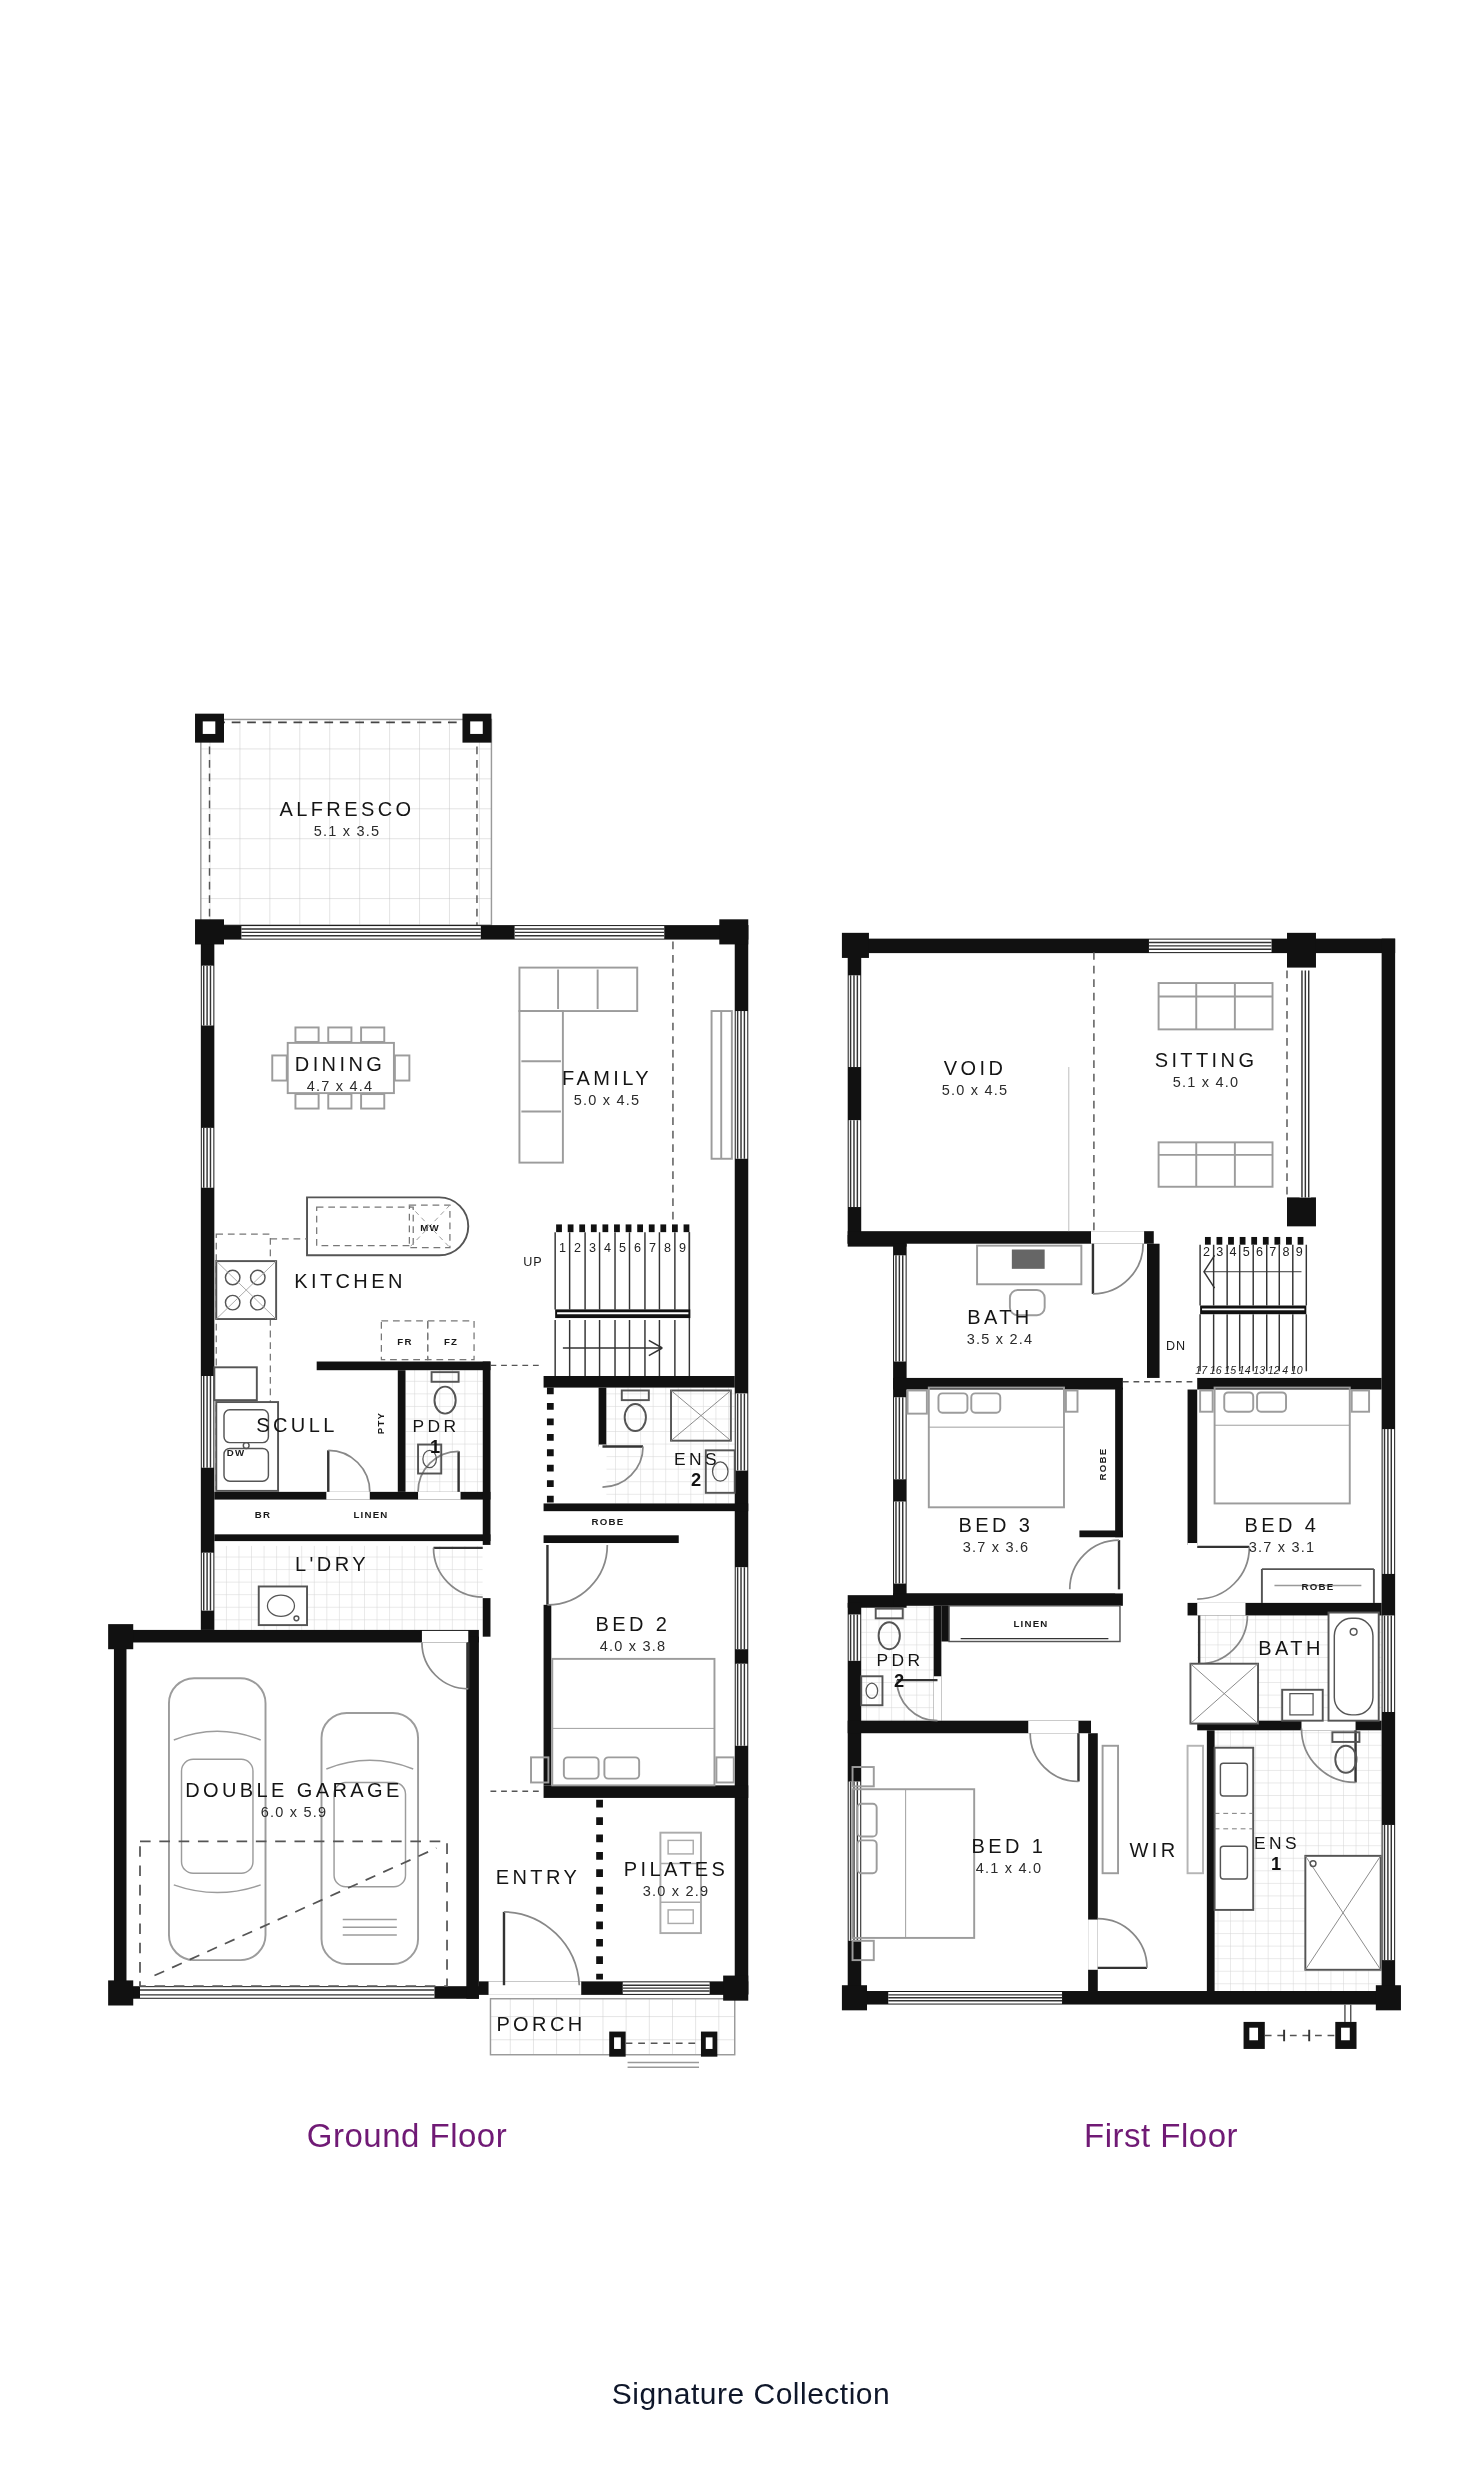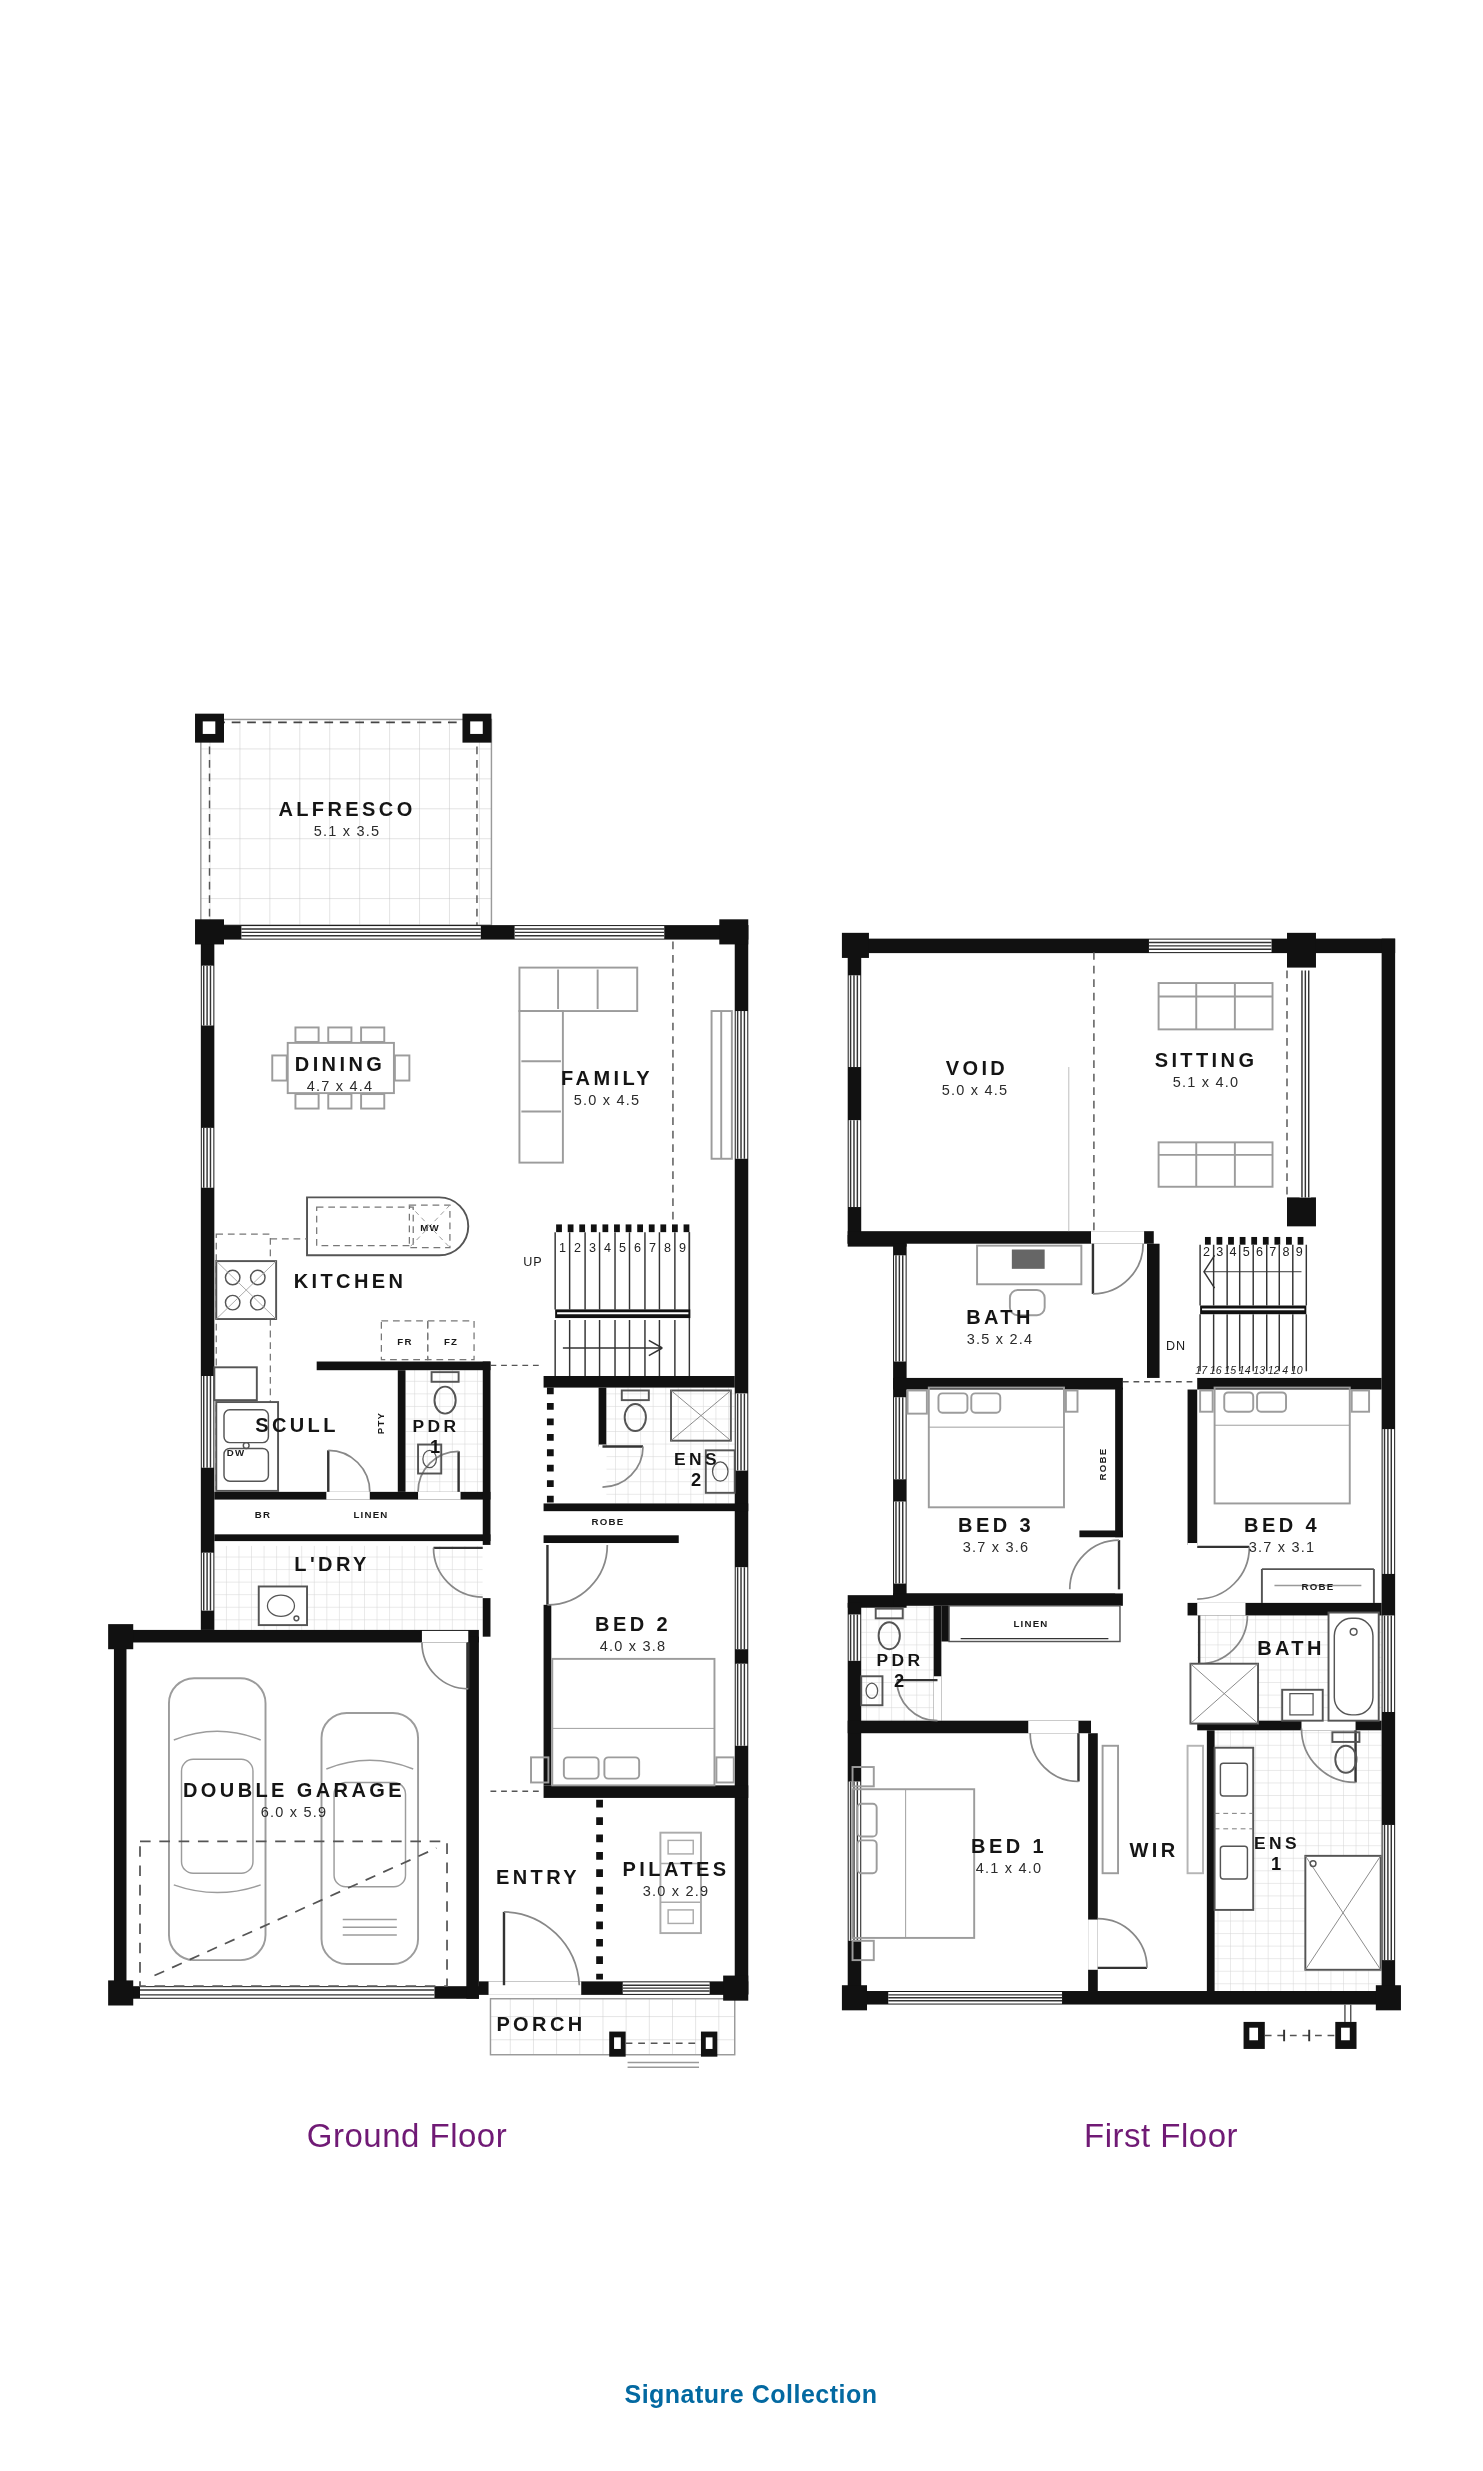--- a/index.html
+++ b/index.html
@@ -1,30 +1,30 @@
 <!DOCTYPE html>
 <html><head>
 <meta charset="utf-8">
 <style>
   html,body{margin:0;padding:0;background:#fff;}
   body{width:1483px;height:2472px;position:relative;font-family:"Liberation Sans",sans-serif;color:#121212;overflow:hidden;}
   #plan-root{position:absolute;left:0;top:0;width:1483px;height:2472px;}
   svg.linework{position:absolute;left:0;top:0;}
   .room-lbl{position:absolute;transform:translate(-50%,-50%);text-align:center;line-height:1.12;}
-  .rn{font-weight:bold;font-size:20px;letter-spacing:3.4px;white-space:nowrap;color:#151515;text-align:right;}
+  .rn{font-weight:normal;font-size:20px;letter-spacing:3.4px;white-space:nowrap;color:#151515;}
   .rnum{font-weight:bold;font-size:18.3px;letter-spacing:1.9px;margin-top:1px;}
   .rd{font-size:14.5px;letter-spacing:1.2px;color:#2c2c2c;margin-top:2.9px;font-weight:normal;}
   .sm{position:absolute;transform:translate(-50%,-50%);font-weight:bold;font-size:10.6px;letter-spacing:1.5px;white-space:nowrap;color:#1a1a1a;}
   .sm.tiny{font-size:9.7px;letter-spacing:1.2px;}
   .sm.vert{transform:translate(-50%,-50%) rotate(-90deg);}
   .updn{position:absolute;transform:translate(-50%,-50%);font-size:12.6px;letter-spacing:1px;color:#1a1a1a;}
   .stair-row{position:absolute;display:flex;justify-content:space-around;align-items:center;font-size:12.6px;color:#222;}
   .stair-row.lower{font-size:10.6px;font-style:italic;}
   .caption{position:absolute;transform:translate(-50%,-50%);font-size:33px;font-weight:300;color:#701a75;letter-spacing:0.5px;white-space:nowrap;}
-  .brand{position:absolute;transform:translate(-50%,-50%);font-size:25px;font-weight:700;color:#0369a1;letter-spacing:0.5px;white-space:nowrap;}
+  .brand{position:absolute;transform:translate(-50%,-50%);font-size:30px;font-weight:400;color:#0f172a;letter-spacing:0.5px;white-space:nowrap;}
 </style>
 </head>
 <body>
 
 <div id="plan-root">
 
 <svg class="linework" width="1483" height="2472" viewBox="0 0 1536 2560">
   <defs>
     <pattern id="tS" width="13" height="13" patternUnits="userSpaceOnUse">
           <path d="M13 0H0V13" fill="none" stroke="#d4d4d4" stroke-width="1"></path>

